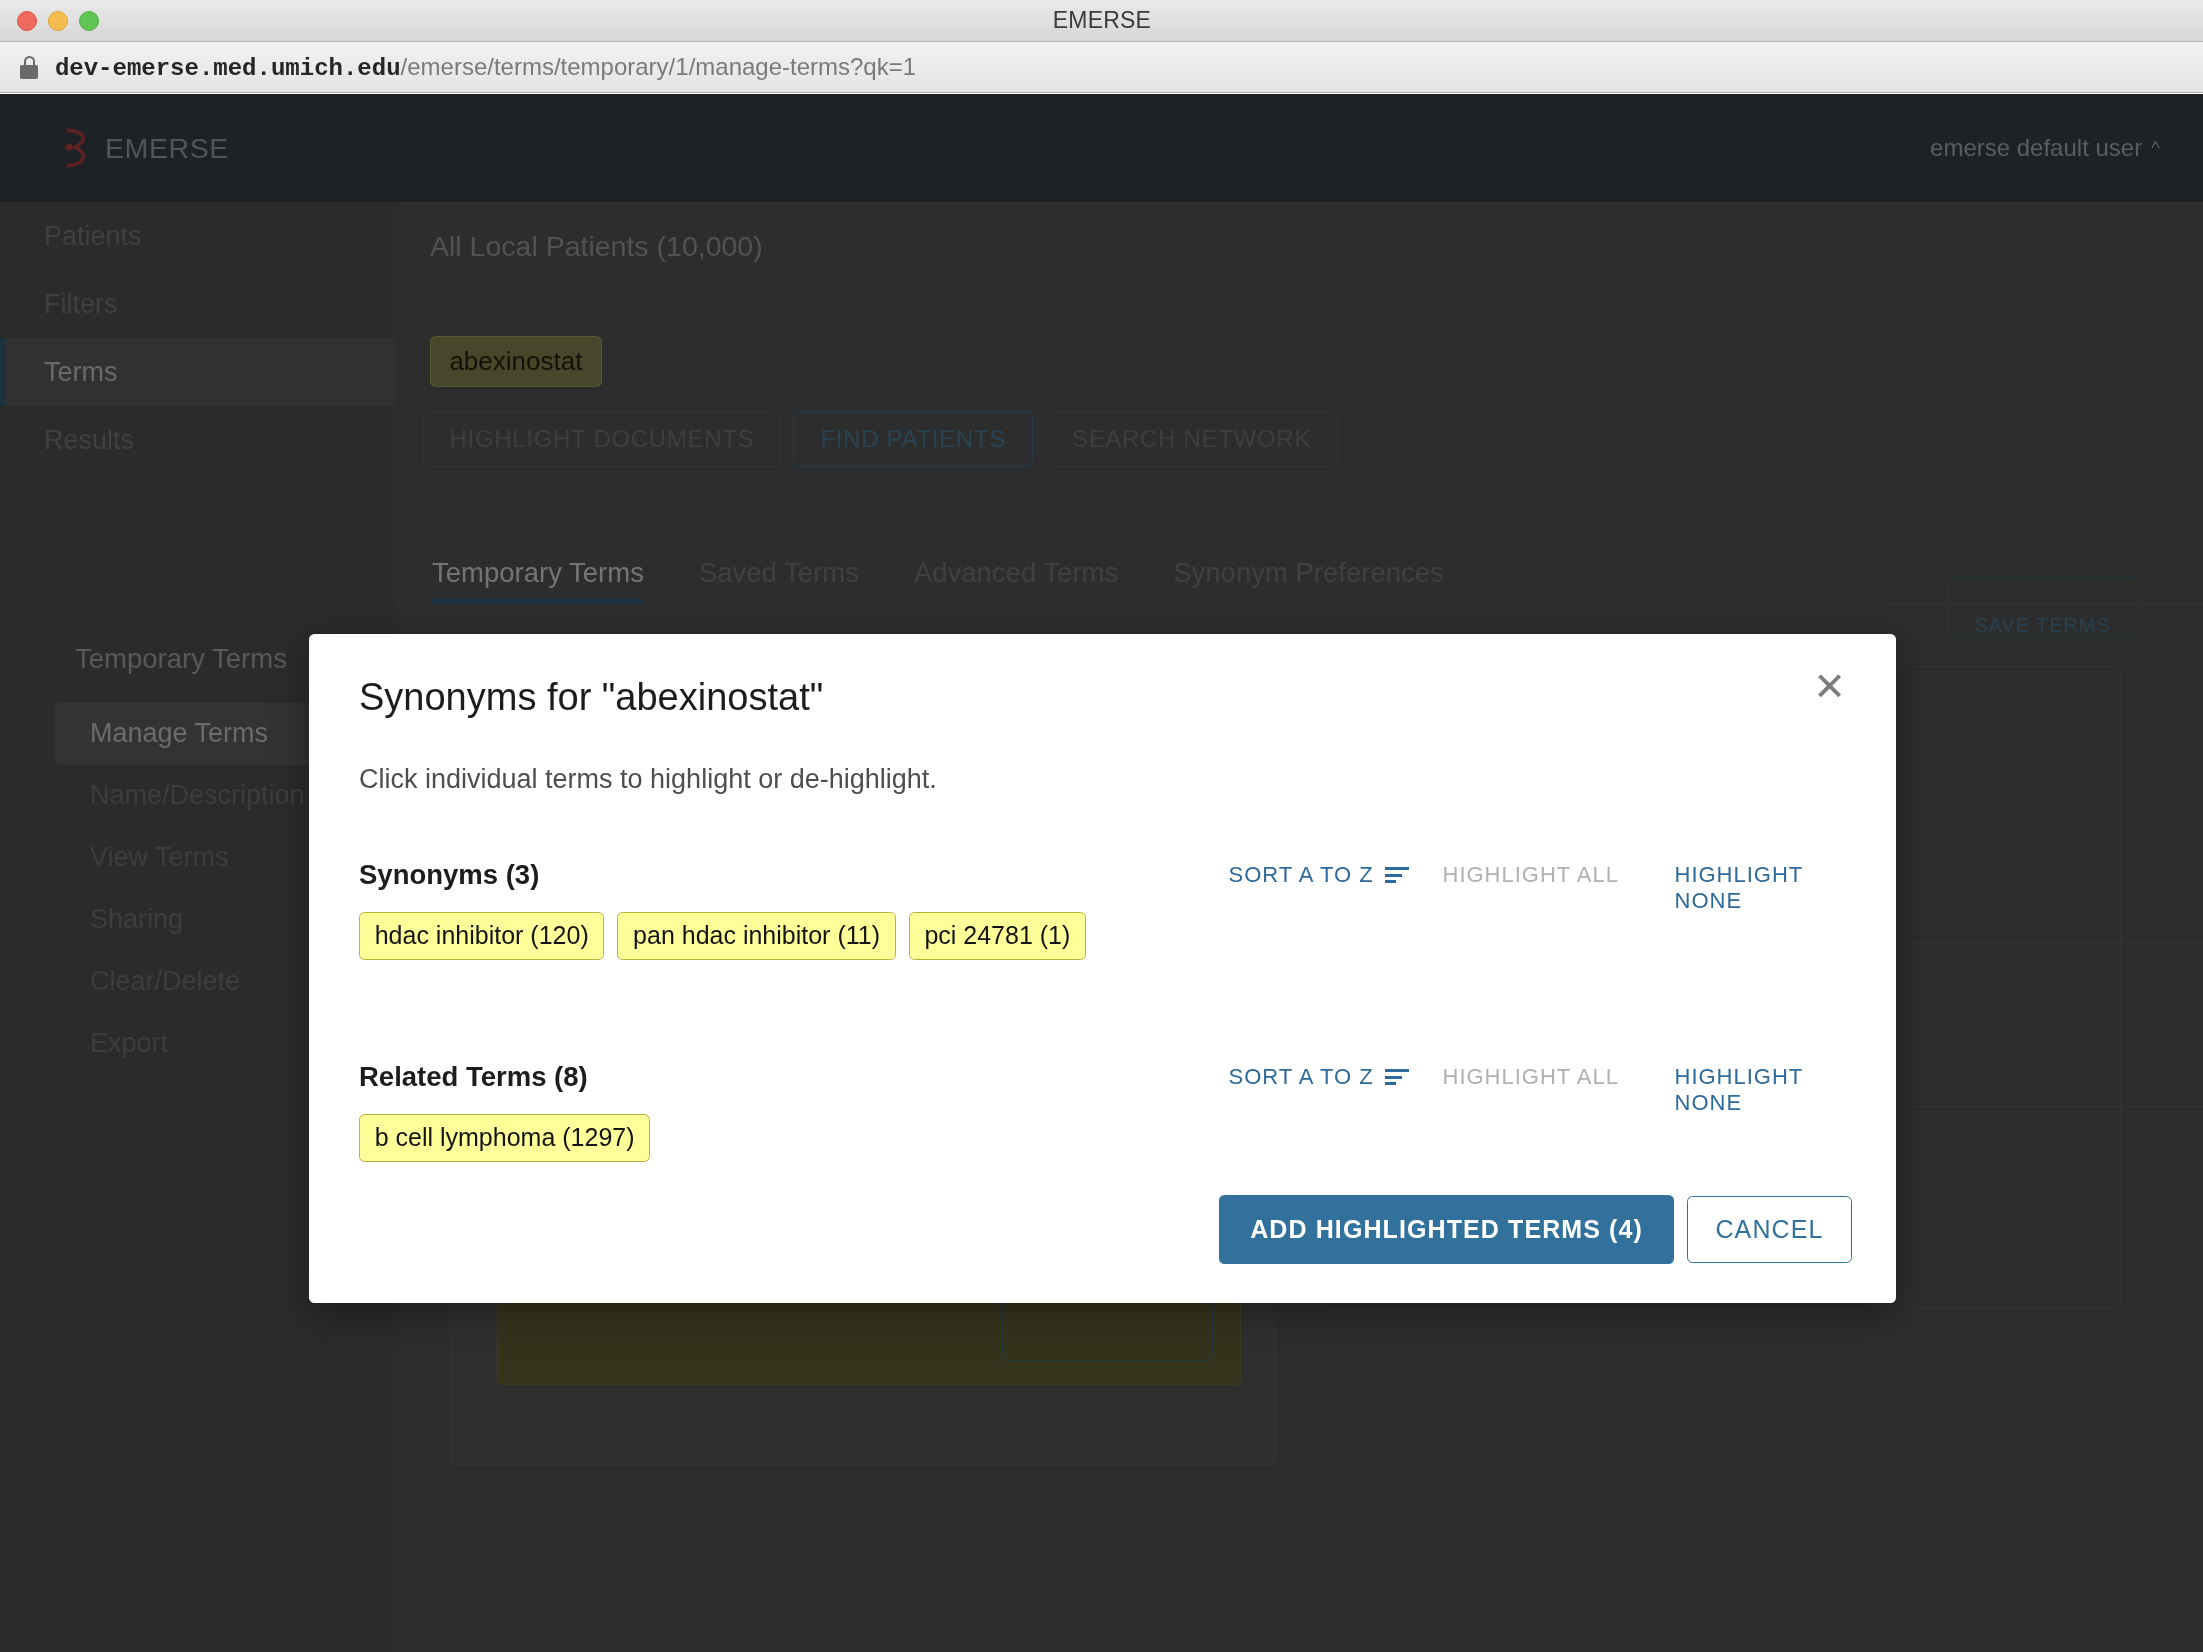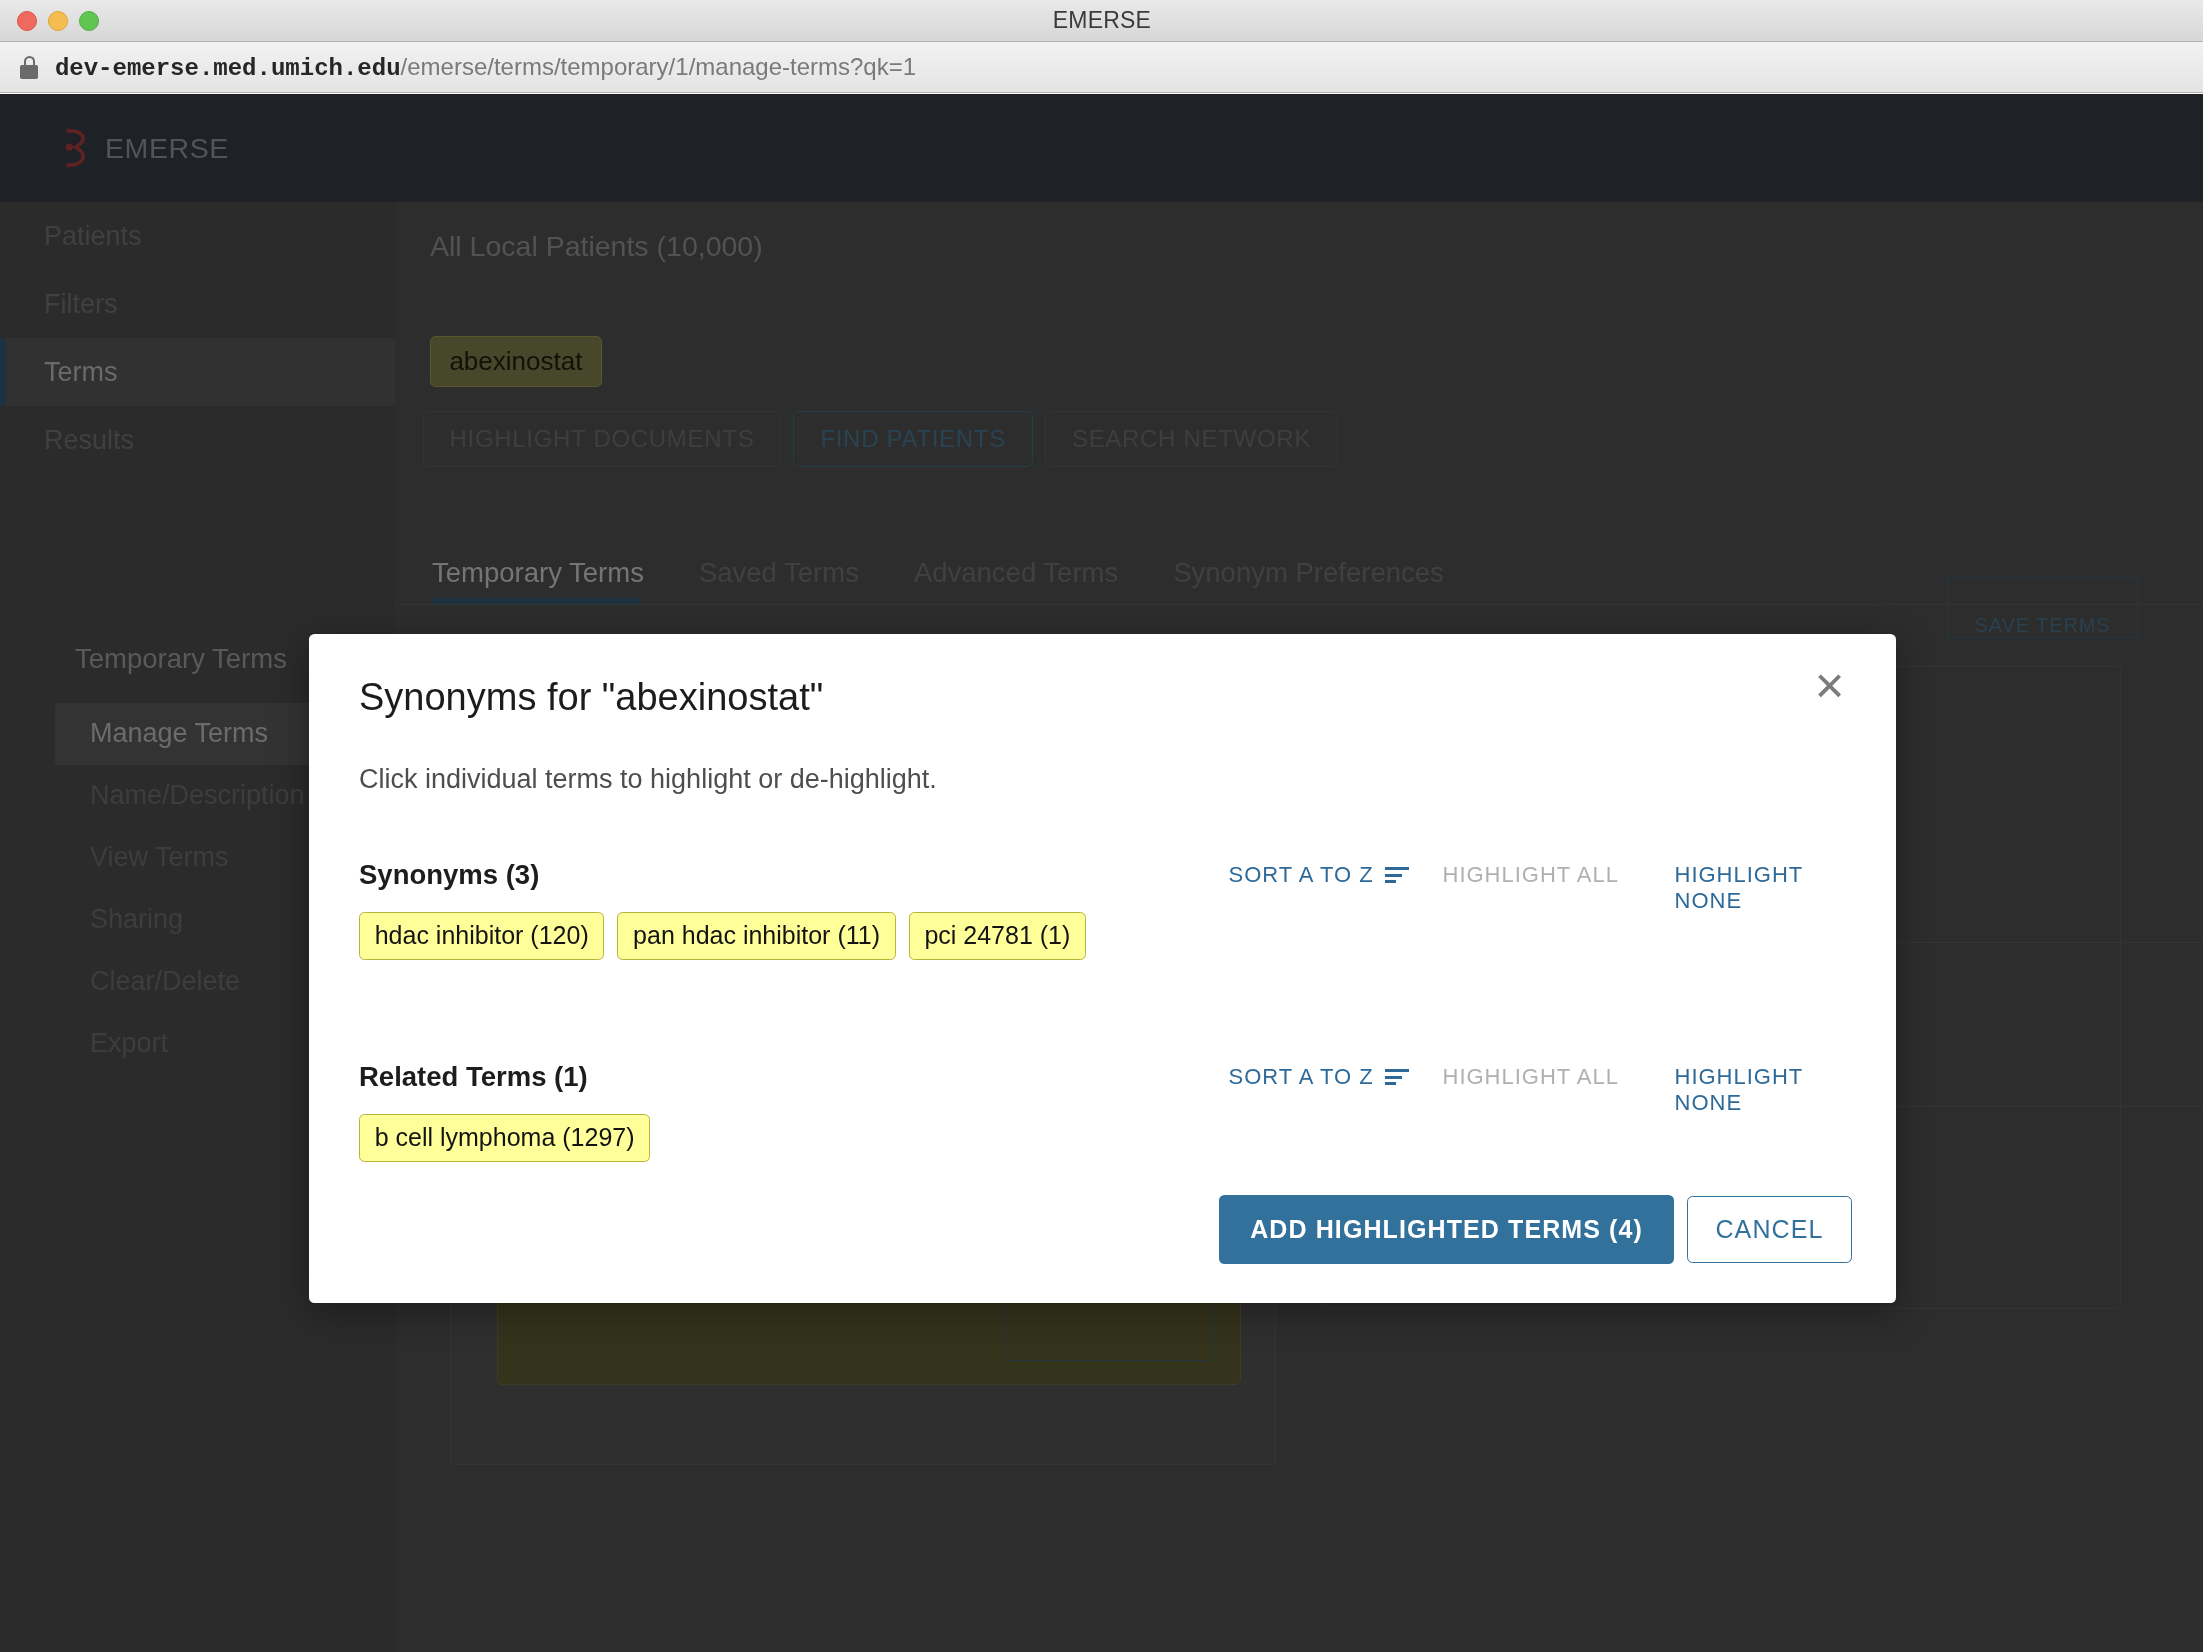--- a/index.html
+++ b/index.html
@@ -217,20 +217,24 @@
     <div class="app-header">
       <div class="brand">
         <span class="brand-mark">
           <svg width="31" height="42" viewBox="0 0 34 46">
             <path d="M6 4 C26 4, 30 14, 16 22 C30 30, 26 42, 6 42" fill="none" stroke="#a33b3b" stroke-width="4"></path>
             <circle cx="9" cy="22" r="4" fill="#a33b3b"></circle>
           </svg>
         </span>
         <span class="brand-text">EMERSE</span>
       </div>
+      <div class="user-menu">
+        <span>emerse default user</span>
+        <span class="caret-up">^</span>
+      </div>
     </div>
 
     <div class="app-body">
 
       <div class="rail">
         <div class="rail-item" style="top:0">
           <span>Patients</span>
         </div>
         <div class="rail-item">
           <span>Filters</span>
@@ -335,21 +339,21 @@
         </div>
         <div class="chips" style="top:53px">
           <span class="chip">hdac inhibitor (120)</span>
           <span class="chip">pan hdac inhibitor (11)</span>
           <span class="chip">pci 24781 (1)</span>
         </div>
       </div>
 
       <div class="section" style="top:427px">
         <div class="section-head">
-          <span class="section-label">Related Terms (1)</span>
+          <span class="section-label">Related Terms (8)</span>
           <div class="section-actions">
             <span class="act sort">
               <span>SORT A TO Z</span>
               <span class="sort-icon">
                   <i></i>
                   <i></i>
                   <i></i>
                 </span>
             </span>
             <span class="act hl-all">HIGHLIGHT ALL</span>

